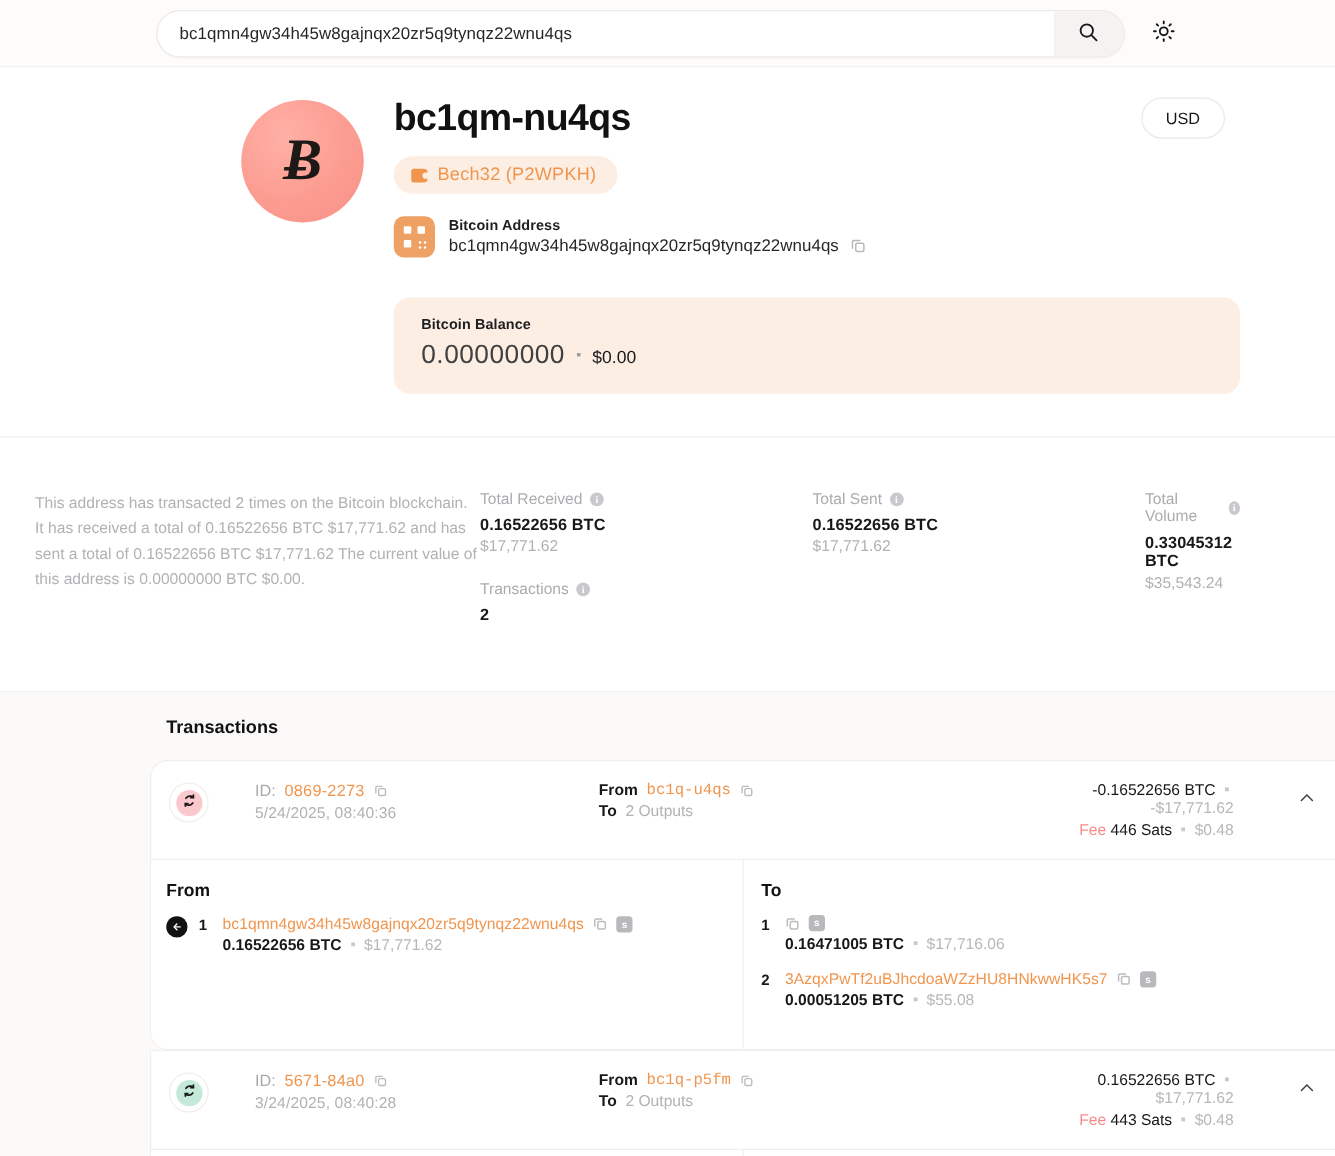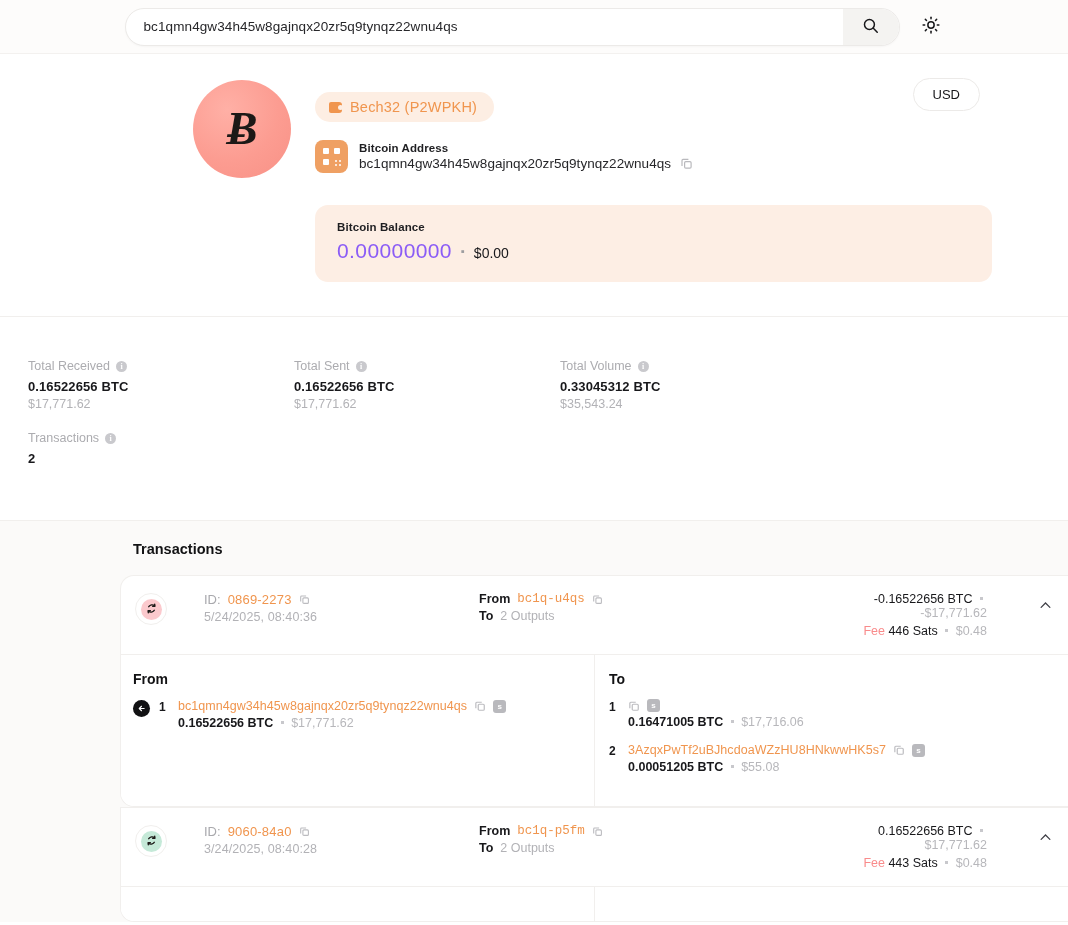--- a/index.html
+++ b/index.html
@@ -163,21 +163,21 @@
   }
 
   .balance-card {
     margin: 32px 0 0 0;
     background: #fdeee4;
     border-radius: 13px;
     padding: 16px 22px 19px 22px;
   }
   .balance-label { font-size: 11.5px; font-weight: 700; color: #1f1f22; letter-spacing: .1px; }
   .balance-row { display:flex; align-items:baseline; gap:9px; margin-top:6px; }
-  .balance-amt { font-size: 21px; font-weight: 400; color: #8b5cf6; letter-spacing: .4px; }
+  .balance-amt { font-size: 21px; font-weight: 400; color: #404040; letter-spacing: .4px; }
   .dot-sep { color: #9c9c9f; font-size: 11px; transform: translateY(-3px); }
   .balance-fiat { font-size: 14px; color: #18181b; }
 
   
   .summary {
     padding: 24px 76px 34px 28px;
     border-bottom: 1px solid #f1efed;
     background: #fff;
   }
   .summary-title { font-size: 15px; font-weight: 700; color: #121214; }
@@ -349,20 +349,21 @@
 </div>
 
 <div class="hero">
   <div class="hero-inner">
     <div class="usd-chip">USD</div>
     <div class="hero-row">
       <div class="btc-avatar">
         <span class="btc-glyph">Ƀ</span>
       </div>
       <div class="hero-main">
+        <div class="addr-title">bc1qm-nu4qs</div>
 
         <div class="badge-type">
           <span class="badge-wallet-ico"></span>
           <span>Bech32 (P2WPKH)</span>
         </div>
 
         <div class="addr-block">
           <div class="qr-ico">
             <i class="a"></i>
               <i class="b"></i>
@@ -394,20 +395,23 @@
             <span class="balance-fiat">$0.00</span>
           </div>
         </div>
       </div>
     </div>
   </div>
 </div>
 
 <div class="summary">
   <div class="summary-grid">
+    <div class="sum-col-text">
+      <div class="sum-text">This address has transacted 2 times on the Bitcoin blockchain. It has received a total of 0.16522656 BTC $17,771.62 and has sent a total of 0.16522656 BTC $17,771.62 The current value of this address is 0.00000000 BTC $0.00.</div>
+    </div>
 
     <div class="sum-col c2">
       <div class="stat">
         <div class="stat-head">
           <span>Total Received</span>
           <span class="info-ico">i</span>
         </div>
         <div class="stat-main">0.16522656 BTC</div>
         <div class="stat-sub">$17,771.62</div>
       </div>
@@ -602,21 +606,21 @@
                 <path d="M19 2.5 V7 H14.5"></path>
                   <path d="M5 21.5 V17 H9.5"></path>
               </svg>
             </span>
           </div>
         </div>
       </div>
       <div class="tx-col-id">
         <div class="tx-id-row">
           <span class="tx-id-lbl">ID:</span>
-          <span class="tx-id-val">9060-84a0</span>
+          <span class="tx-id-val">5671-84a0</span>
           <span class="copy-ico">
             <svg width="11" height="11" viewBox="0 0 24 24" fill="none" stroke="#bcbcc0" stroke-width="2.4">
               <rect x="8.5" y="8.5" width="12" height="12" rx="2.2"></rect>
               <path d="M15.5 4.5 H5.5 a1.8 1.8 0 0 0 -1.8 1.8 V16.5"></path>
             </svg>
           </span>
         </div>
         <div class="tx-date">3/24/2025, 08:40:28</div>
       </div>
       <div class="tx-col-fromto">

